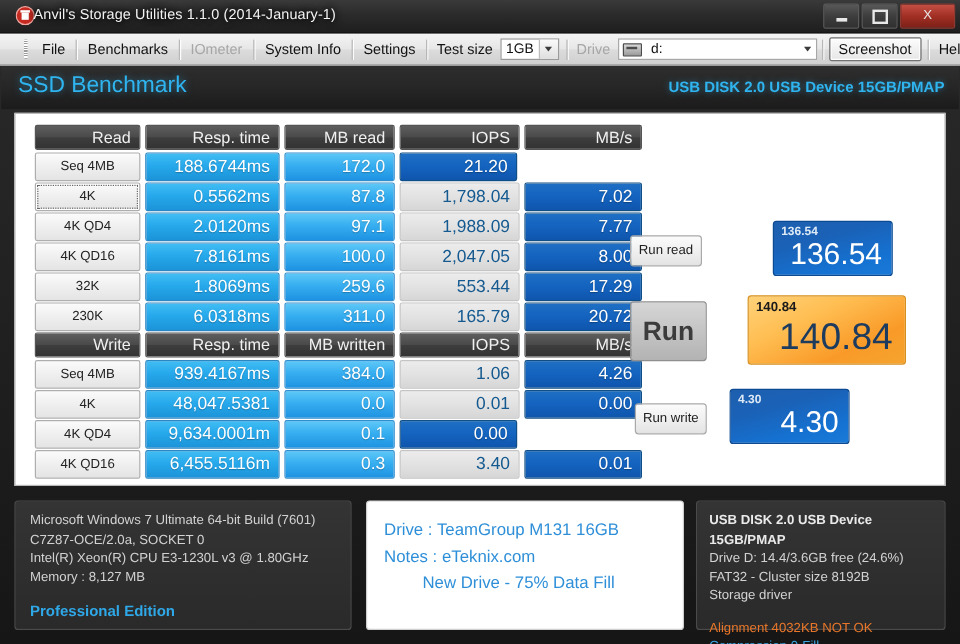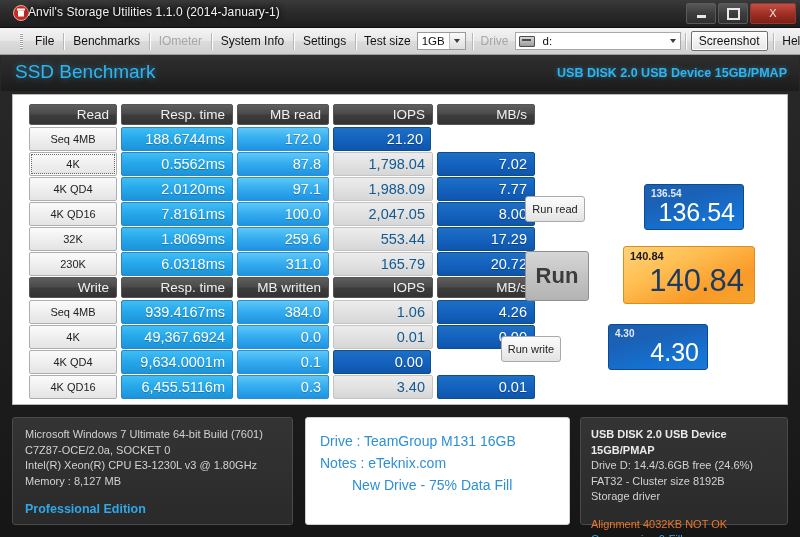--- a/index.html
+++ b/index.html
@@ -100,21 +100,21 @@
      background:linear-gradient(180deg,#ececec 0%,#e2e2e2 50%,#d6d6d6 100%);}
   .v-mbs{color:#fff;border:1px solid #104f86;border-radius:2px;
      background:linear-gradient(180deg,#1f6fc4 0%,#1464c0 45%,#0f55ad 100%);
      text-shadow:0 1px 1px rgba(0,0,0,.3);}
 
   
   .runbtn{position:absolute;border:1px solid #a9a9a9;border-radius:3px;color:#222;
      display:flex;align-items:center;justify-content:center;
      background:linear-gradient(180deg,#fbfbfb 0%,#f0f0f0 50%,#e3e3e3 100%);}
   .rb-read{left:512px;top:101px;width:58px;height:24px;font-size:11px;}
-  .rb-write{left:488px;top:241px;width:58px;height:24px;font-size:11px;}
+  .rb-write{left:516px;top:241px;width:58px;height:24px;font-size:11px;}
   .rb-main{left:512px;top:156px;width:62px;height:48px;font-size:22px;font-weight:bold;color:#3c3c3c;
      border:1px solid #8f8f8f;
      background:linear-gradient(180deg,#d6d6d6 0%,#c4c4c4 50%,#b3b3b3 100%);}
 
   .score{position:absolute;border-radius:3px;box-sizing:border-box;}
   .score .small{position:absolute;left:6px;top:3px;font-size:10px;font-weight:bold;}
   .score .big{position:absolute;right:8px;bottom:2px;font-size:25px;}
   .sc-blue{border:1px solid #0c4b93;
      background:linear-gradient(165deg,#1e5fae 0%,#1a62b8 35%,#1572d2 75%,#1a7ad8 100%);}
   .sc-blue .small{color:#dfeaf7;}
@@ -270,21 +270,21 @@
         </div>
         <div class="row">
           <div class="cell c-lbl btn-sz">Seq 4MB</div>
           <div class="cell c-resp v-resp">939.4167ms</div>
           <div class="cell c-mb v-mb">384.0</div>
           <div class="cell c-iops v-iops">1.06</div>
           <div class="cell c-mbs v-mbs">4.26</div>
         </div>
         <div class="row">
           <div class="cell c-lbl btn-sz">4K</div>
-          <div class="cell c-resp v-resp">49,367.6924</div>
+          <div class="cell c-resp v-resp">48,047.5381</div>
           <div class="cell c-mb v-mb">0.0</div>
           <div class="cell c-iops v-iops">0.01</div>
           <div class="cell c-mbs v-mbs">0.00</div>
         </div>
         <div class="row">
           <div class="cell c-lbl btn-sz">4K QD4</div>
           <div class="cell c-resp v-resp">9,634.0001m</div>
           <div class="cell c-mb v-mb">0.1</div>
           <div class="cell c-mbs v-mbs">0.00</div>
         </div>

